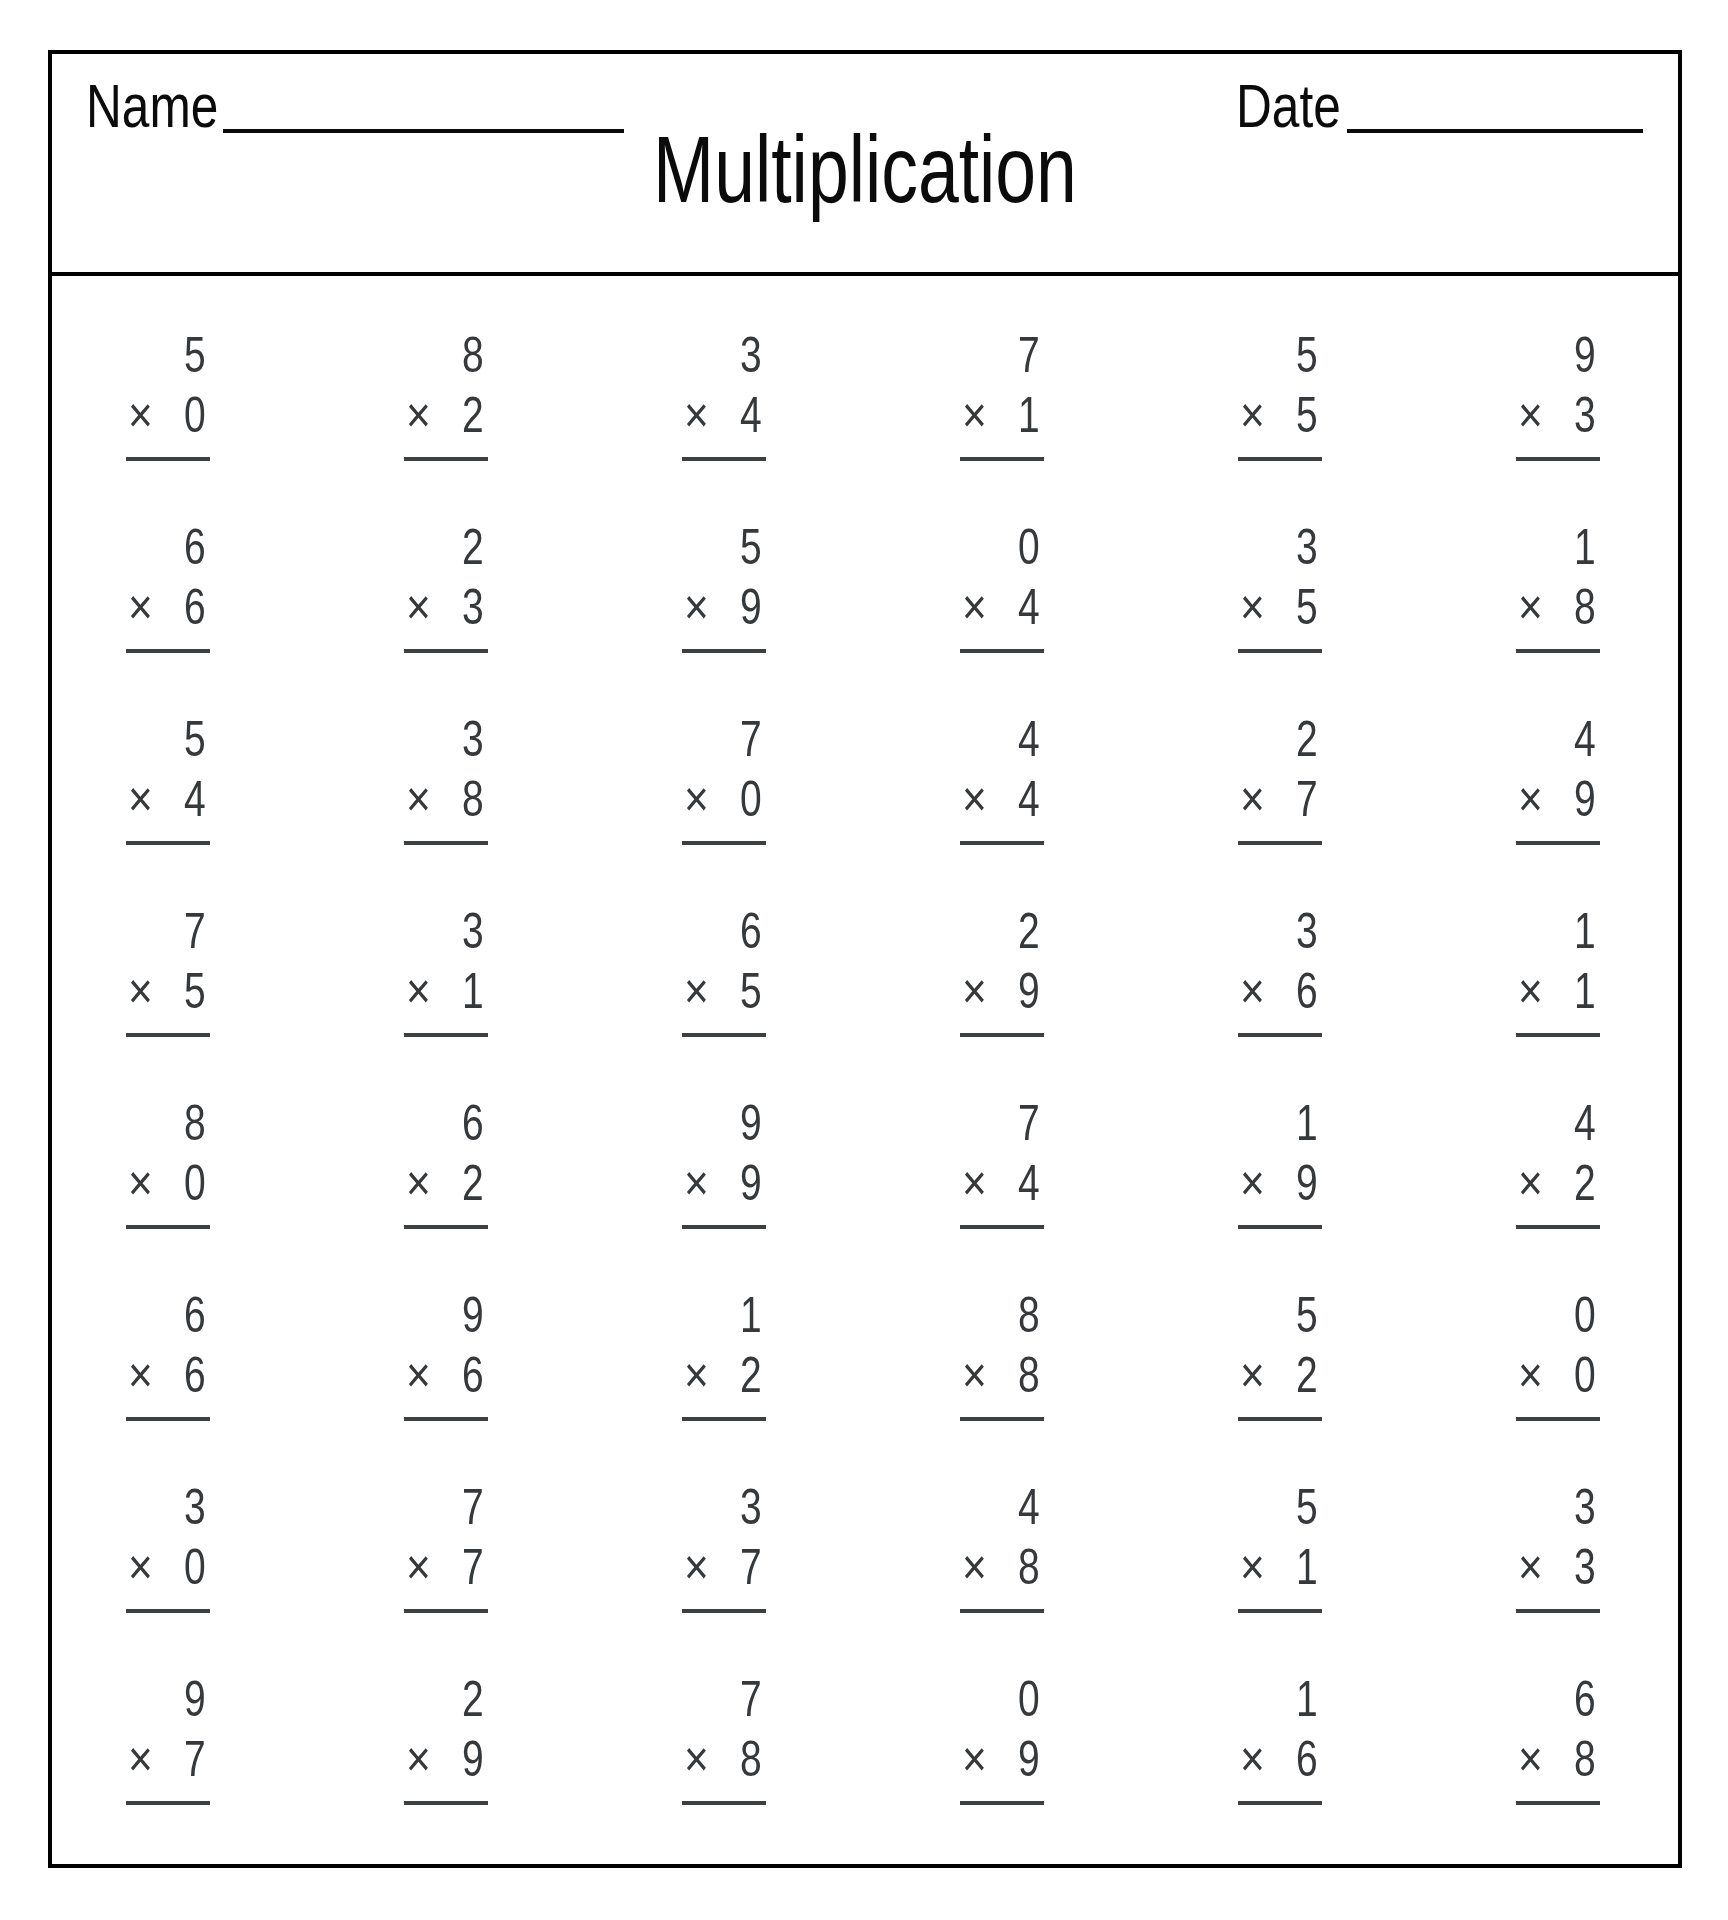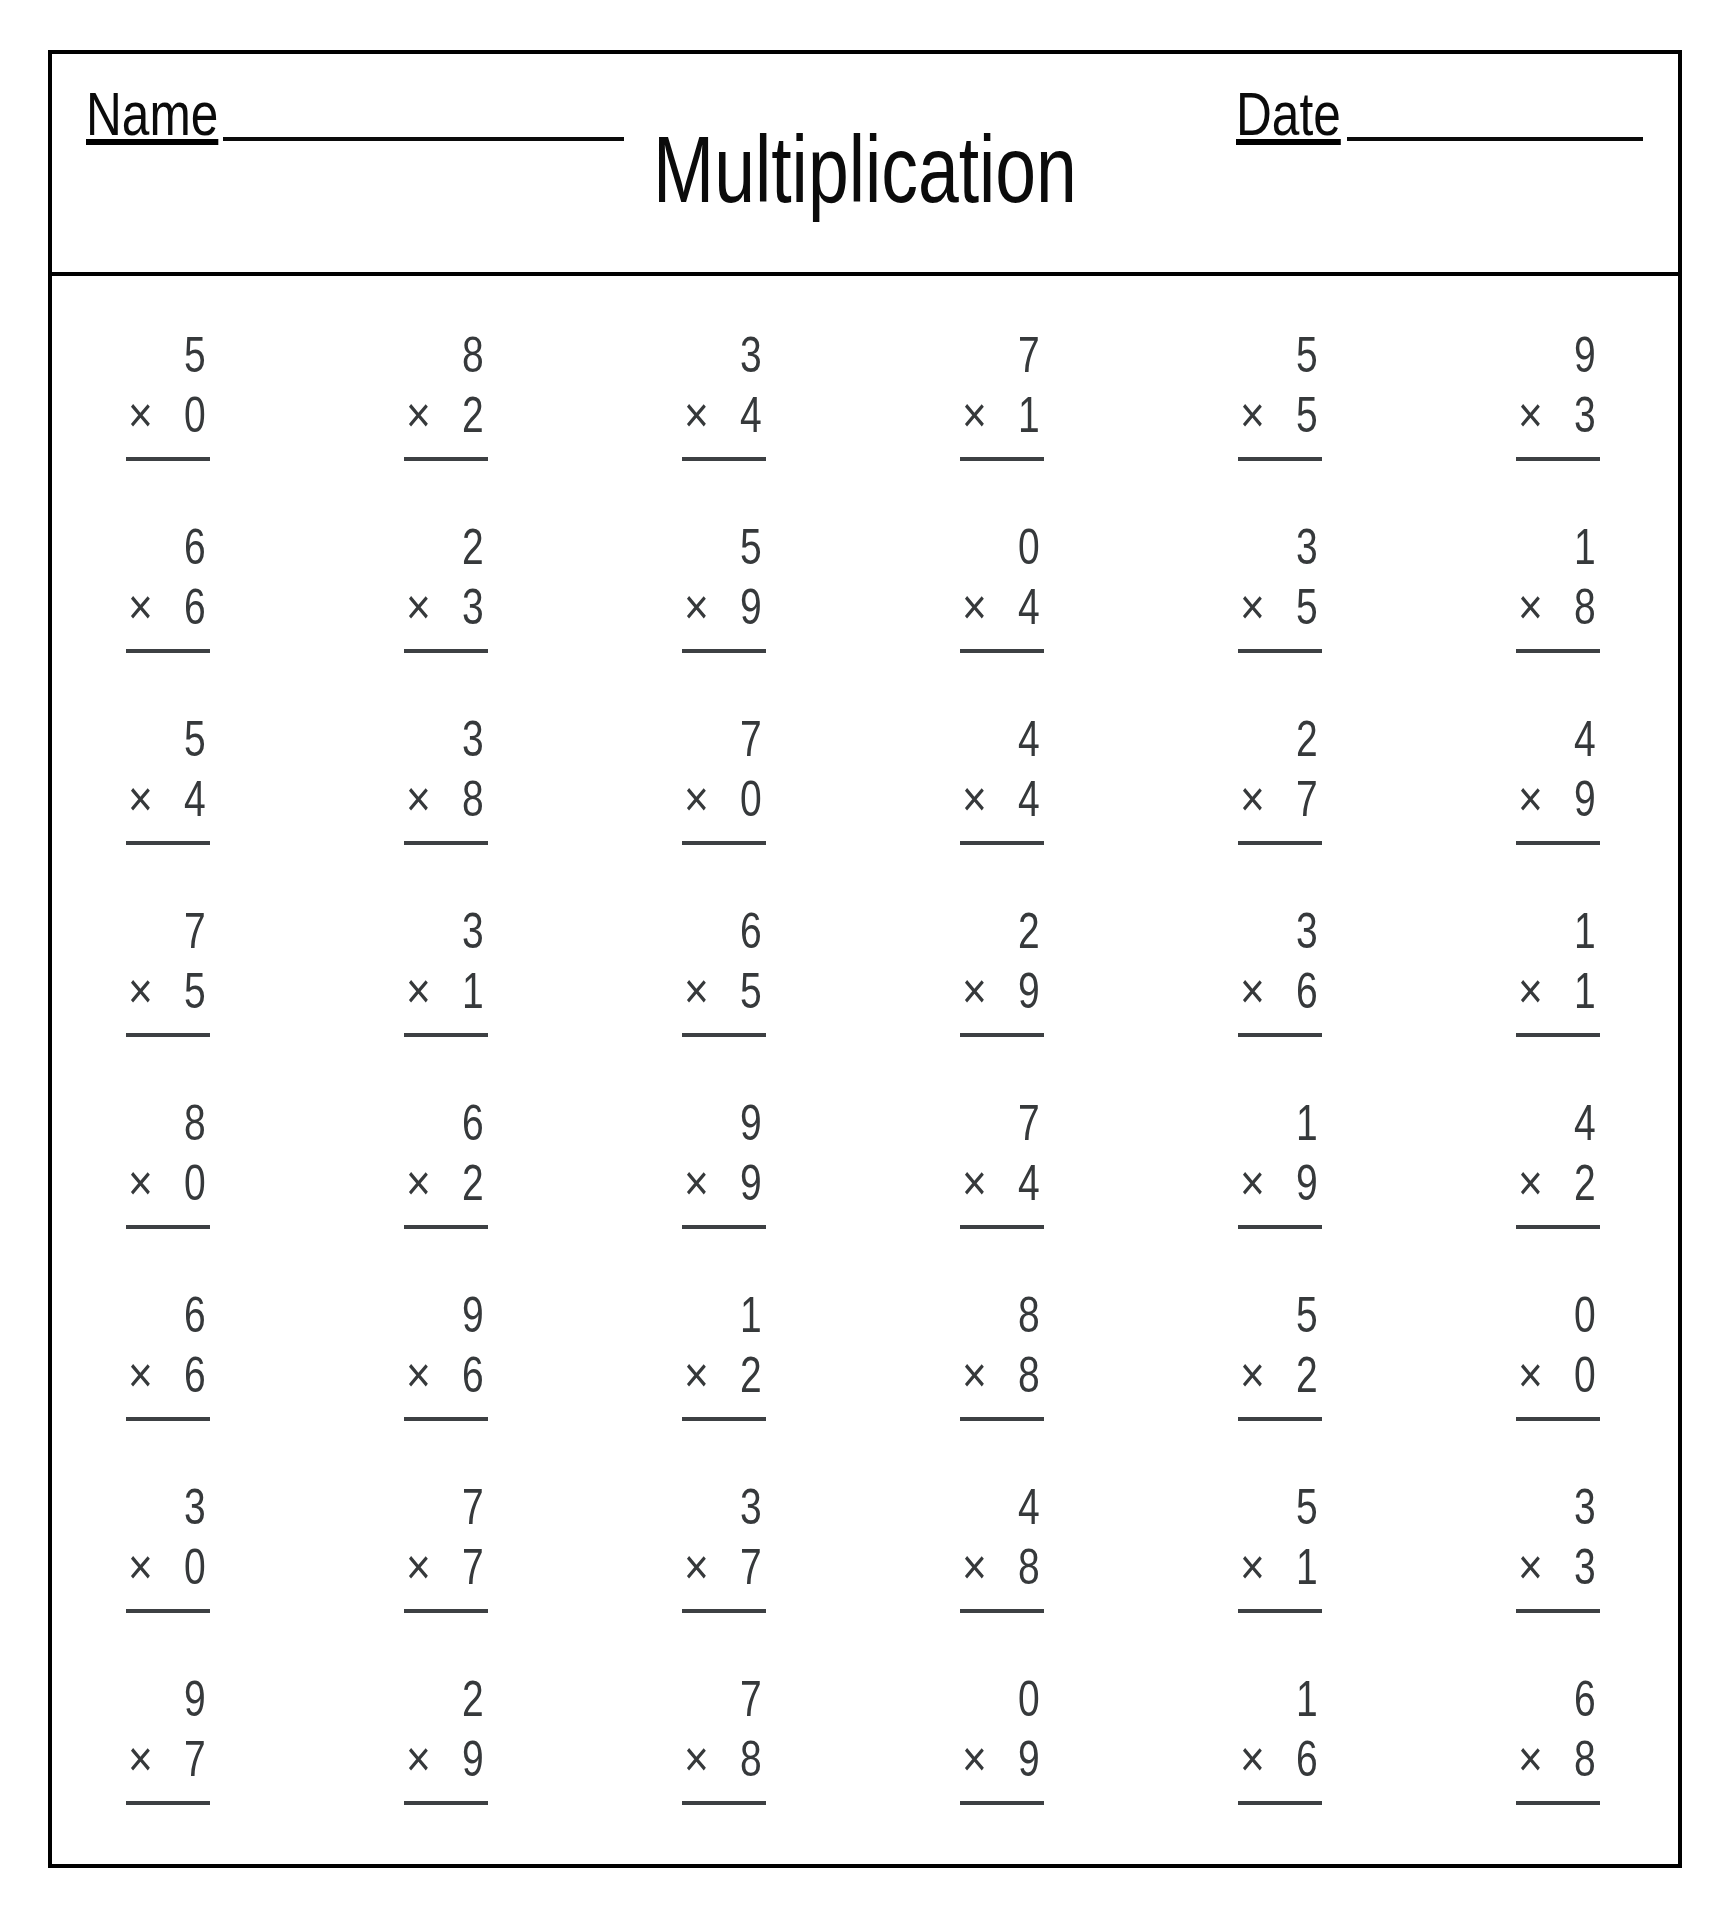--- a/index.html
+++ b/index.html
@@ -18,24 +18,23 @@
   }
   .page-border {
     position: absolute;
     left: 48px; top: 50px;
     width: 1626px; height: 1810px;
     border: 4px solid #000;
     background: var(--paper);
   }
   .field {
     position: absolute;
-    top: 83px;
+    top: 75px;
     display: flex;
     align-items: stretch;
-    text-decoration: underline;
   }
   .field-label {
     font-size: 62px;
     line-height: 62px;
     color: var(--ink);
     transform: scaleX(0.8);
     transform-origin: 0 50%;
     white-space: nowrap;
   }
   .name-field { left: 86px;  width: 538px; }

